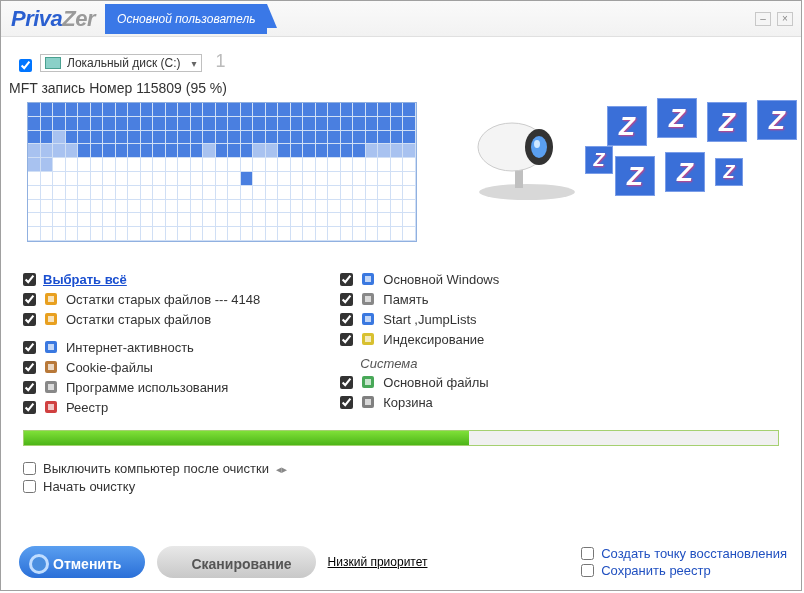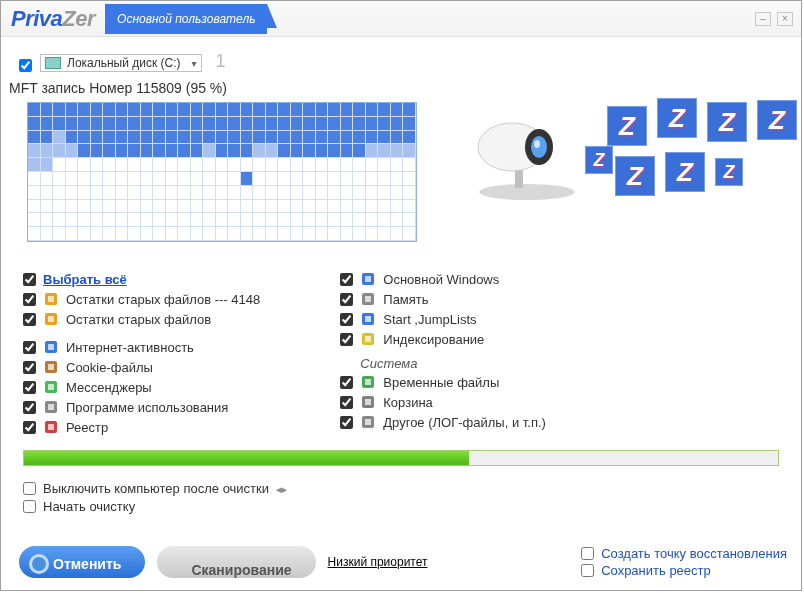--- a/index.html
+++ b/index.html
@@ -51,21 +51,21 @@
 .progress-fill { height:100%; background: linear-gradient(#7fe038,#4db518); width:59%; }
 
 .final-checks { margin: 14px 0 0 22px; display:flex; flex-direction:column; gap:1px; }
 .final-checks .opt { height:17px; }
 .arrows { color:#888; margin-left:4px; font-size:11px; }
 
 .bottom { position:absolute; bottom:12px; left:18px; right:14px; display:flex; align-items:center; gap:12px; }
 .btn { border:none; border-radius:20px; height:32px; padding: 4px 24px 0 34px; font-size:14px; font-weight:bold; position:relative; cursor:pointer; display:flex; align-items:center; }
 .btn-cancel { background:linear-gradient(#5a9ff0,#2a6fd8); color:#fff; }
 .btn-cancel::before { content:""; position:absolute; left:10px; width:14px; height:14px; background:#4a8fe0; border:3px solid #c0ddff; border-radius:50%; }
-.btn-scan { background:linear-gradient(#e8e8e8,#c8c8c8); color:#555;align-items:flex-end; }
+.btn-scan { background:linear-gradient(#e8e8e8,#c8c8c8); color:#555; }
 .priority-link { color:#000000; text-decoration:underline; font-size:12px; }
 .right-checks { margin-left:auto; display:flex; flex-direction:column; gap:1px; font-size:12px; }
 .right-checks .opt { height:16px;margin-left:41px; }
 .right-checks .link { color:#2050c0; }
 </style>
 </head>
 <body>
 
 <div class="window">
   <div class="header">
@@ -483,30 +483,20 @@
               <rect x="2" y="2" width="12" height="12" rx="2" fill="#b87838"></rect>
               <rect x="5" y="5" width="6" height="6" fill="#fff" opacity="0.7"></rect>
             </svg>
           </span>
           <span class="opt-label">Cookie-файлы</span>
         </div>
         <div class="opt">
           <input type="checkbox" class="chk" checked="" style="">
           <span class="ico">
             <svg width="16" height="16">
-              <rect x="2" y="2" width="12" height="12" rx="2" fill="#48b858"></rect>
-              <rect x="5" y="5" width="6" height="6" fill="#fff" opacity="0.7"></rect>
-            </svg>
-          </span>
-          <span class="opt-label">Мессенджеры</span>
-        </div>
-        <div class="opt">
-          <input type="checkbox" class="chk" checked="" style="">
-          <span class="ico">
-            <svg width="16" height="16">
               <rect x="2" y="2" width="12" height="12" rx="2" fill="#888"></rect>
               <rect x="5" y="5" width="6" height="6" fill="#fff" opacity="0.7"></rect>
             </svg>
           </span>
           <span class="opt-label">Программе использования</span>
         </div>
         <div class="opt">
           <input type="checkbox" class="chk" checked="" style="">
           <span class="ico">
             <svg width="16" height="16">
@@ -560,41 +550,31 @@
         </div>
         <div class="group-heading">Система</div>
         <div class="opt">
           <input type="checkbox" class="chk" checked="" style="">
           <span class="ico">
             <svg width="16" height="16">
               <rect x="2" y="2" width="12" height="12" rx="2" fill="#48a858"></rect>
               <rect x="5" y="5" width="6" height="6" fill="#fff" opacity="0.7"></rect>
             </svg>
           </span>
-          <span class="opt-label">Временные файлы</span>
+          <span class="opt-label">Основной файлы</span>
         </div>
         <div class="opt">
           <input type="checkbox" class="chk" checked="" style="">
           <span class="ico">
             <svg width="16" height="16">
               <rect x="2" y="2" width="12" height="12" rx="2" fill="#808080"></rect>
               <rect x="5" y="5" width="6" height="6" fill="#fff" opacity="0.7"></rect>
             </svg>
           </span>
           <span class="opt-label">Корзина</span>
-        </div>
-        <div class="opt">
-          <input type="checkbox" class="chk" checked="" style="">
-          <span class="ico">
-            <svg width="16" height="16">
-              <rect x="2" y="2" width="12" height="12" rx="2" fill="#888"></rect>
-              <rect x="5" y="5" width="6" height="6" fill="#fff" opacity="0.7"></rect>
-            </svg>
-          </span>
-          <span class="opt-label">Другое (ЛОГ-файлы, и т.п.)</span>
         </div>
       </div>
   </div>
 
   <div class="progress-wrap">
     <div class="progress">
       <div class="progress-fill" id="pfill" style="width: 59%;"></div>
     </div>
   </div>
 

